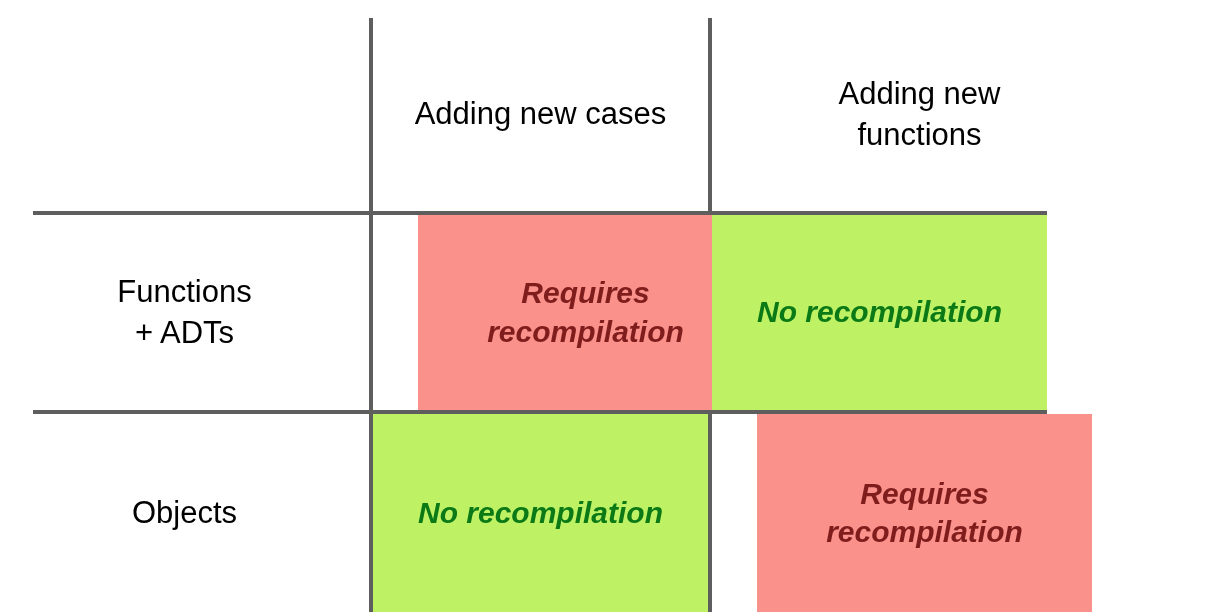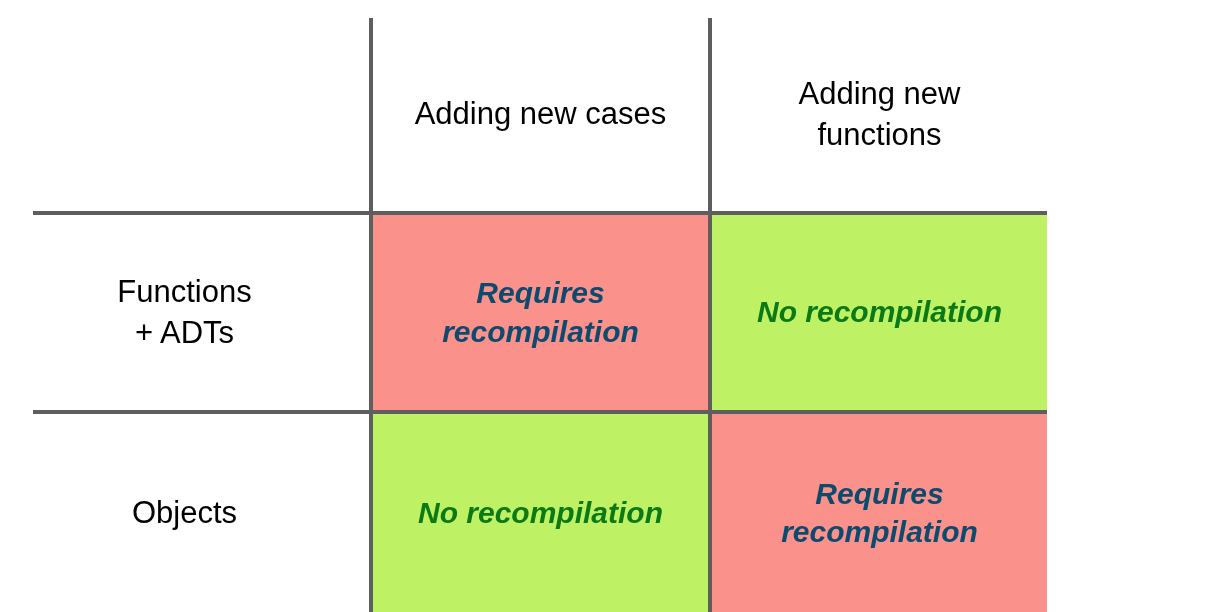--- a/index.html
+++ b/index.html
@@ -56,21 +56,21 @@
   
   .col-head {
     top: 18px;
     height: 193px;
     font-size: 31px;
     color: #000000;
     line-height: 1.30;
     padding: 0 16px;
   }
   .col-head.c1 { left: 373px; width: 335px; }
-  .col-head.c2 { left: 712px; width: 335px; }
+  .col-head.c2 { left: 752px; width: 335px; }
 
   
   .row-head {
     left: 0px;
     width: 369px;
     font-size: 31px;
     color: #000000;
     line-height: 1.32;
     padding: 0 14px;
   }
@@ -83,21 +83,21 @@
     font-weight: bold;
     font-size: 30px;
     line-height: 1.28;
     padding: 0 14px;
   }
   .body-cell.c1 { left: 373px; width: 335px; }
   .body-cell.c2 { left: 712px; width: 335px; }
   .body-cell.r1 { top: 215px; height: 195px; }
   .body-cell.r2 { top: 414px; height: 198px; }
 
-  .fill-red   { background: #fa918b; color: #0c4a6e; }
+  .fill-red   { background: #fa918b; color: #7f1d1d; margin-left: 45px; }
   .fill-green { background: #bef264; color: #0b7a16; }
 
   .cell-text { display: block; }
 </style>
 </head>
 <body>
 
 <div class="matrix-canvas">
 
   <div class="rule-v col-1"></div>

